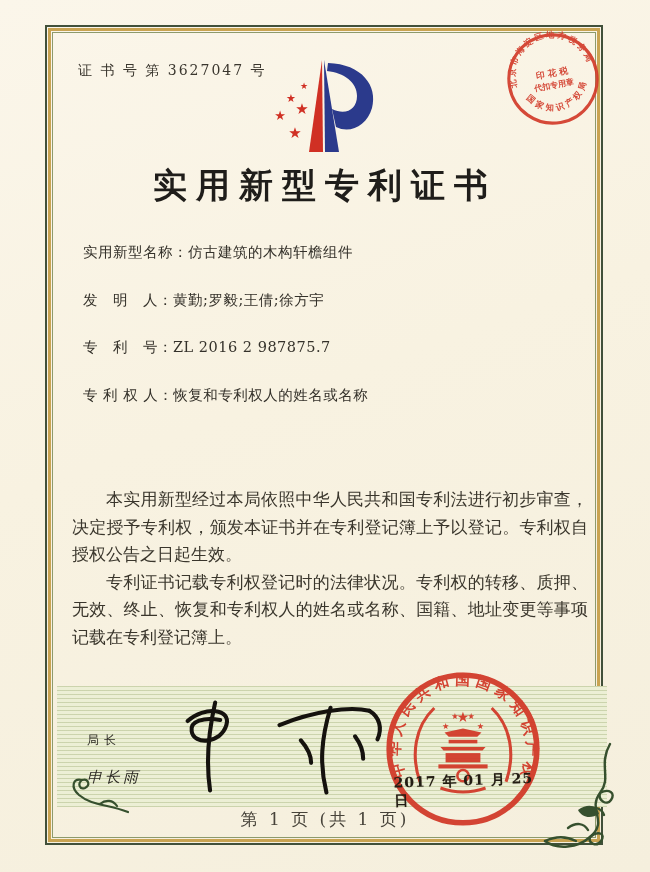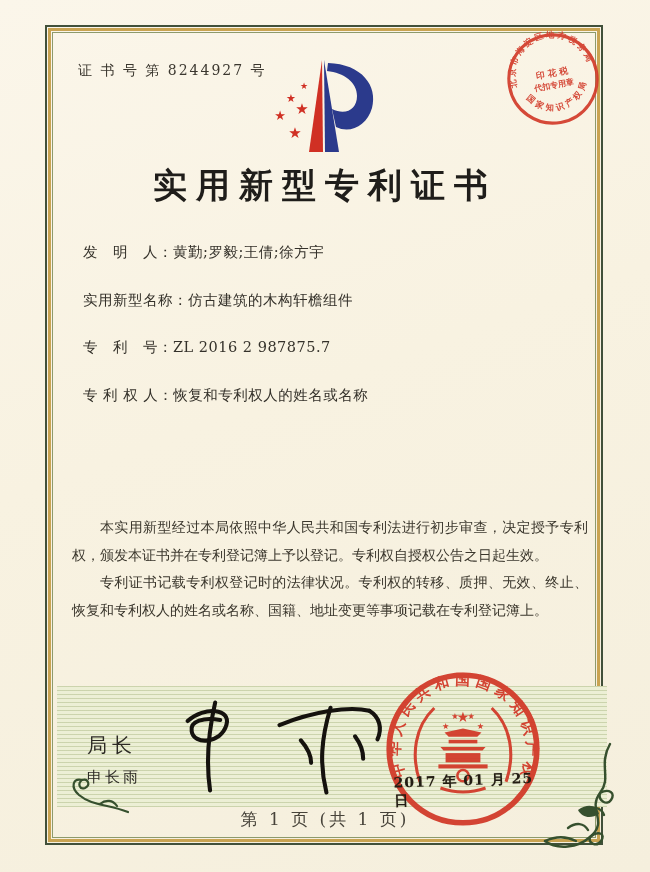--- a/index.html
+++ b/index.html
@@ -27,35 +27,35 @@
   .title { position:absolute; left:0; top:163px; width:100%; text-align:center;
     font-size:34px; font-weight:700; letter-spacing:9px; color:#1f1d1a; }
 
   
   .fields { position:absolute; left:83px; top:243px; width:480px; }
   .field-row { height:47.5px; font-size:14.5px; color:#34312a; letter-spacing:.5px;
     white-space:nowrap; }
   .field-row .lbl { font-weight:500; }
 
   
-  .body-text { position:absolute; left:72px; top:514px; width:516px;
-    font-size:14px; line-height:27.5px; color:#3a362c; text-align:justify; }
+  .body-text { position:absolute; left:72px; top:486px; width:516px;
+    font-size:17px; line-height:27.5px; color:#3a362c; text-align:justify; }
   .body-text p { text-indent:2em; }
 
   
   .band { position:absolute; left:57px; top:686px; width:550px; height:121px;
     background-color:#ecefd5;
     background-image:repeating-linear-gradient(0deg,
       rgba(128,148,78,.30) 0px, rgba(128,148,78,.30) 1px,
       rgba(236,239,213,0) 1px, rgba(236,239,213,0) 4px);
   }
-  .director-title { position:absolute; left:30px; top:46px; font-size:20px;
+  .director-title { position:absolute; left:30px; top:46px; font-size:12px;
     letter-spacing:5px; color:#2c2a24; }
   .director-name  { position:absolute; left:30px; top:82px; font-size:15px;
-    letter-spacing:3px; color:#2c2a24; }
+    letter-spacing:3px; color:#2c2a24;font-style:italic; }
   .signature { position:absolute; left:102px; top:6px; width:245px; height:108px; }
 
   .seal { position:absolute; left:381px; top:667px; width:164px; height:164px;
     opacity:.95; }
   .seal-date { position:absolute; left:394px; top:772px; width:150px;
     font-size:14px; font-weight:700; letter-spacing:1px; color:#221c12;
     transform:rotate(-2deg); text-shadow:0 0 1px rgba(40,30,20,.4); }
 
   .flourish-right { position:absolute; left:538px; top:740px; width:82px; height:118px; }
   .flourish-left  { position:absolute; left:56px;  top:774px; width:74px; height:44px; }
@@ -67,21 +67,21 @@
 <body>
 
 <div class="page">
 
   <div class="frame-outer">
     <div class="frame-gold">
       <div class="frame-inner"></div>
     </div>
   </div>
 
-  <div class="cert-no">证 书 号 第 8244927 号</div>
+  <div class="cert-no">证 书 号 第 3627047 号</div>
 
   <svg class="tax-stamp" viewBox="0 0 100 100">
     <circle cx="50" cy="50" r="45" fill="none" stroke="#d23b2a" stroke-width="3.2"></circle>
     <defs>
       <path id="arcTop" d="M 13,54 A 38,38 0 1 1 87,54" fill="none"></path>
       <path id="arcBot" d="M 18,61 A 35,35 0 0 0 82,61" fill="none"></path>
     </defs>
     <text font-size="8.5" letter-spacing="2.6" fill="#d23b2a" font-weight="700">
       <textPath href="#arcTop" startOffset="2">北京市海淀区地方税务局</textPath>
     </text>
@@ -104,24 +104,24 @@
     <text x="33" y="46" font-size="11" fill="#d03024" text-anchor="middle">★</text>
     <text x="44" y="58" font-size="15" fill="#d03024" text-anchor="middle">★</text>
     <text x="22" y="64" font-size="13" fill="#d03024" text-anchor="middle">★</text>
     <text x="37" y="82" font-size="15" fill="#d03024" text-anchor="middle">★</text>
   </svg>
 
   <div class="title">实用新型专利证书</div>
 
   <div class="fields">
     <div class="field-row">
+      <span class="lbl">实用新型名称：</span><span class="val">仿古建筑的木构轩檐组件</span>
+    </div>
+    <div class="field-row">
       <span class="lbl">发　明　人：</span><span class="val">黄勤;罗毅;王倩;徐方宇</span>
-    </div>
-    <div class="field-row">
-      <span class="lbl">实用新型名称：</span><span class="val">仿古建筑的木构轩檐组件</span>
     </div>
     <div class="field-row">
       <span class="lbl">专　利　号：</span><span class="val">ZL 2016 2 987875.7</span>
     </div>
     <div class="field-row">
       <span class="lbl">专 利 权 人：</span><span class="val">恢复和专利权人的姓名或名称</span>
     </div>
   </div>
 
   <div class="body-text">

